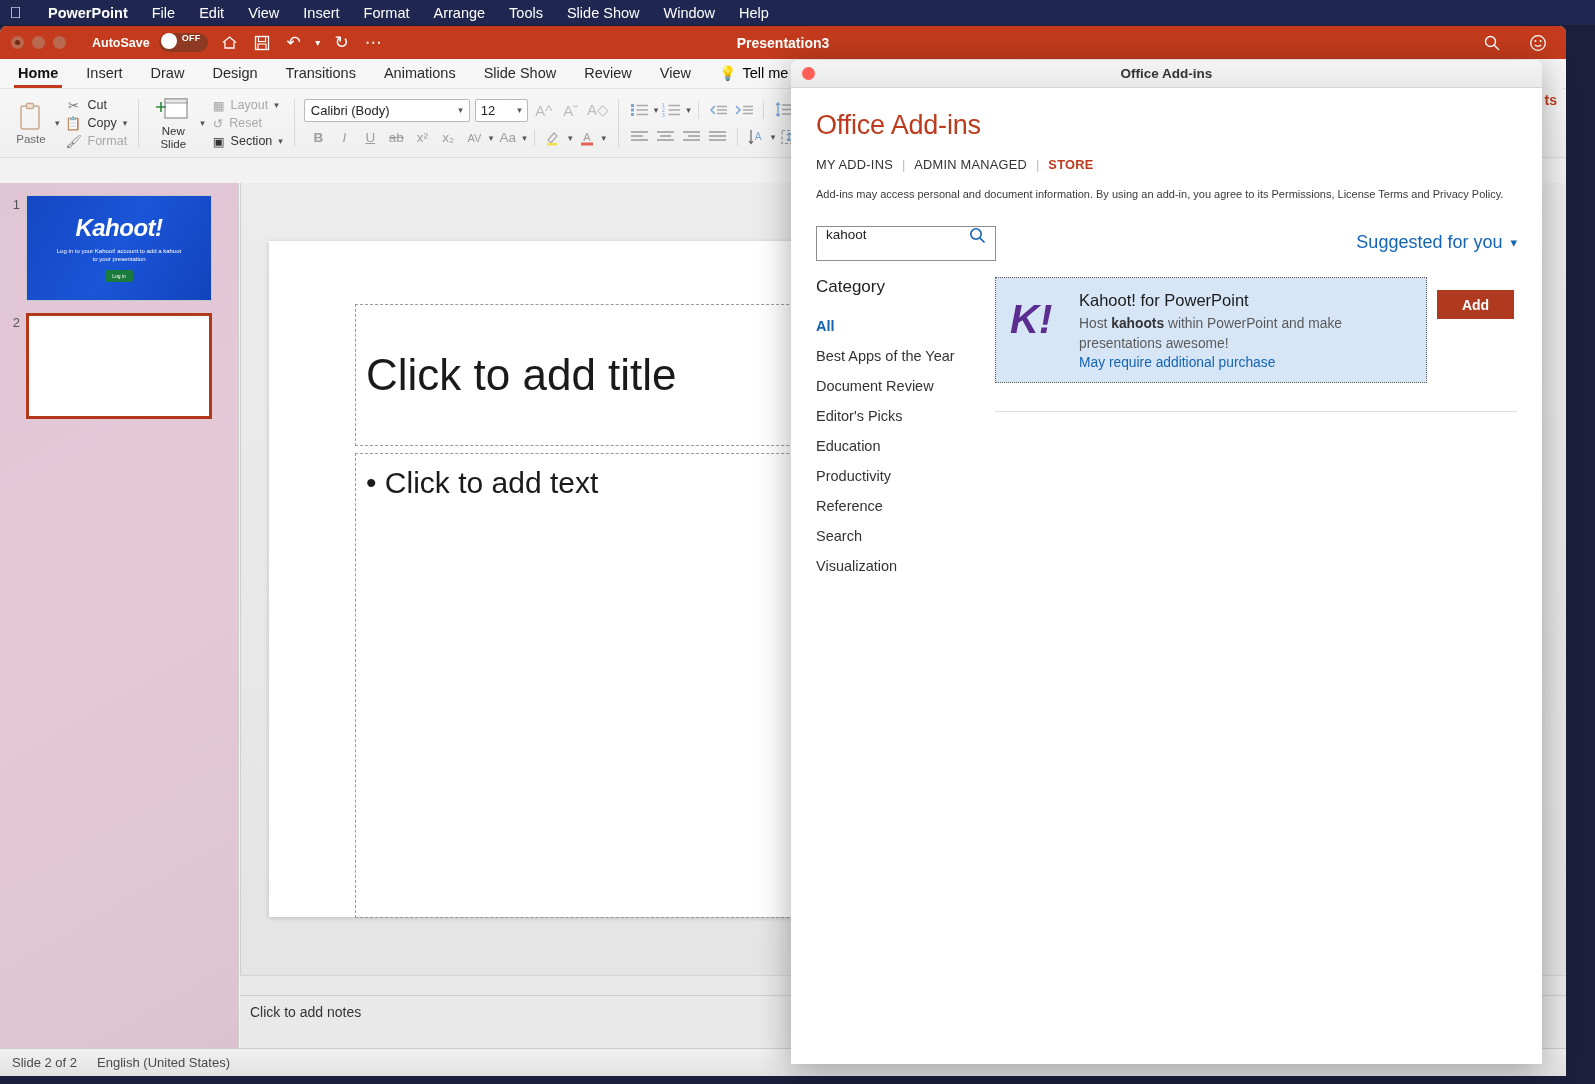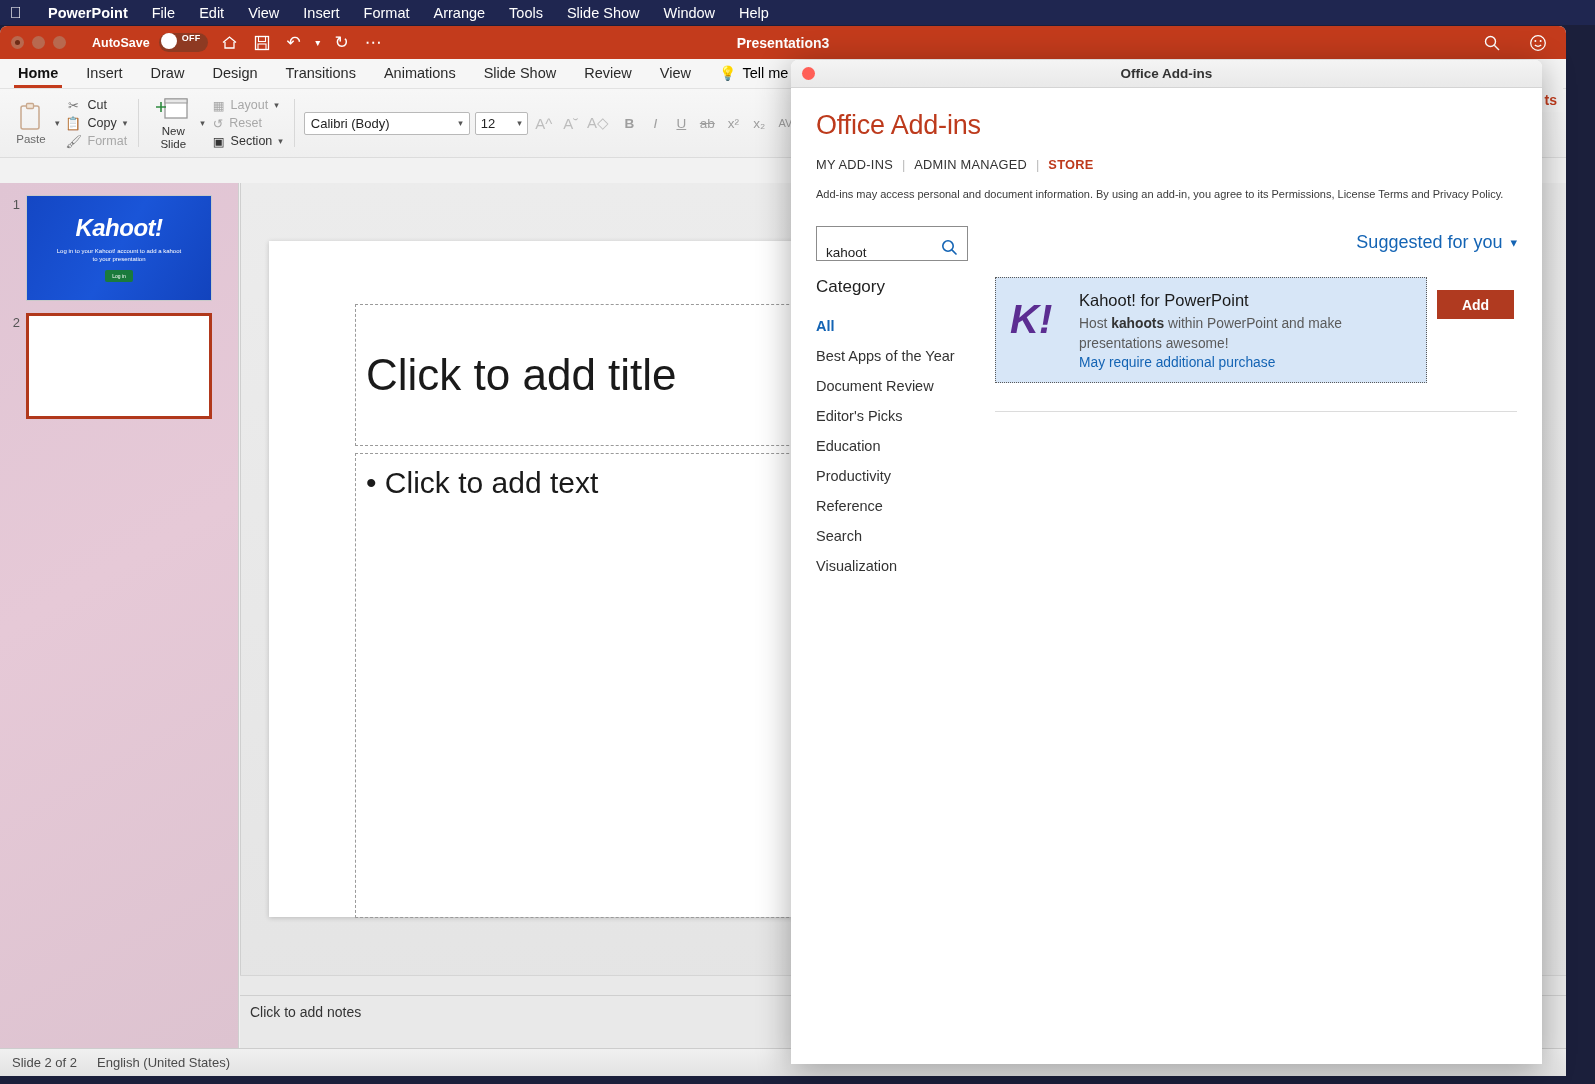--- a/index.html
+++ b/index.html
@@ -92,21 +92,21 @@
   .clip-col { display: flex; flex-direction: column; justify-content: center; gap: 3px; margin-left: 2px; }
   .clip-item { display: flex; align-items: center; gap: 6px; font-size: 12.5px; color: #333; }
   .clip-item.dim { color: #a8a8a8; }
   .clip-item .ci { width: 16px; text-align: center; font-size: 13px; color:#777; }
 
   .newslide { display:flex; flex-direction:column; align-items:center; width:46px; font-size:11.5px; color:#333; line-height:1.15; text-align:center; }
   .slidecol { display: flex; flex-direction: column; justify-content: center; gap: 3px; margin-left: 4px; }
   .slideitem { display:flex; align-items:center; gap:6px; font-size:12.5px; color:#a8a8a8; }
   .slideitem.on { color:#333; }
 
-  .fontgroup { display: flex; flex-direction: row; justify-content: center; gap: 6px; padding: 0 6px; }
+  .fontgroup { display: flex; flex-direction: column; justify-content: center; gap: 6px; padding: 0 6px; }
   .fontrow1 { display: flex; align-items: center; gap: 5px; }
   .fontsel {
     width: 166px; height: 23px; border: 1px solid #b9b9b9; background:#fff; border-radius:2px;
     display:flex; align-items:center; justify-content:space-between; padding:0 6px;
     font-size:13px; color:#222;
   }
   .sizesel {
     width: 53px; height: 23px; border: 1px solid #b9b9b9; background:#fff; border-radius:2px;
     display:flex; align-items:center; justify-content:space-between; padding:0 5px;
     font-size:13px; color:#222;
@@ -208,22 +208,22 @@
   .dlg-body { padding: 22px 25px 0 25px; }
   .dlg-h1 { font-size: 27px; color:#bd3a1c; font-weight: normal; letter-spacing:-.2px; }
   .dlg-tabs { display:flex; align-items:center; gap:0; margin-top: 16px; font-size: 12.8px; }
   .dlg-tabs .t { color:#333; letter-spacing:.25px; }
   .dlg-tabs .t.active { color:#bd3a1c; font-weight:bold; }
   .dlg-tabs .bar { color:#bbb; margin: 0 9px; }
   .dlg-note { margin-top: 15px; font-size: 11px; color:#3a3a3a; line-height:1.4; }
 
   .search-row { display:flex; align-items:flex-start; justify-content:space-between; margin-top: 24px; }
   .searchbox {
-    width: 152px; height: 35px; border: 1px solid #8c8c8c; background:#fff;
-    display:flex; align-items:flex-end; justify-content:space-between; padding: 0 9px;
+    width: 180px; height: 35px; border: 1px solid #8c8c8c; background:#fff;
+    display:flex; align-items:flex-start; justify-content:space-between; padding: 0 9px;
     font-size: 13.5px; color:#222;
   }
   .searchbox .mag { color:#1464b4; font-size: 16px; }
   .suggested { display:flex; align-items:center; gap:8px; color:#1464b4; font-size: 18px; padding-top: 6px; }
 
   .content-row { display:flex; margin-top: 16px; }
   .catcol { width: 160px; flex: 0 0 160px; }
   .cat-h { font-size: 17px; color:#222; margin-bottom: 14px; }
   .cat-item { font-size: 14.5px; color:#333; padding: 7px 0; }
   .cat-item.active { color:#1464b4; font-weight:bold; }

